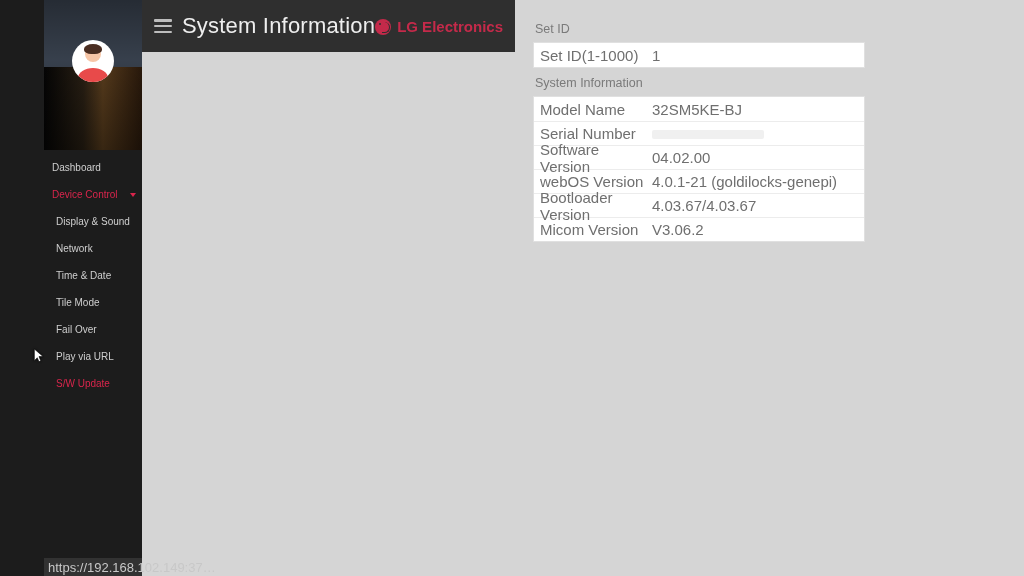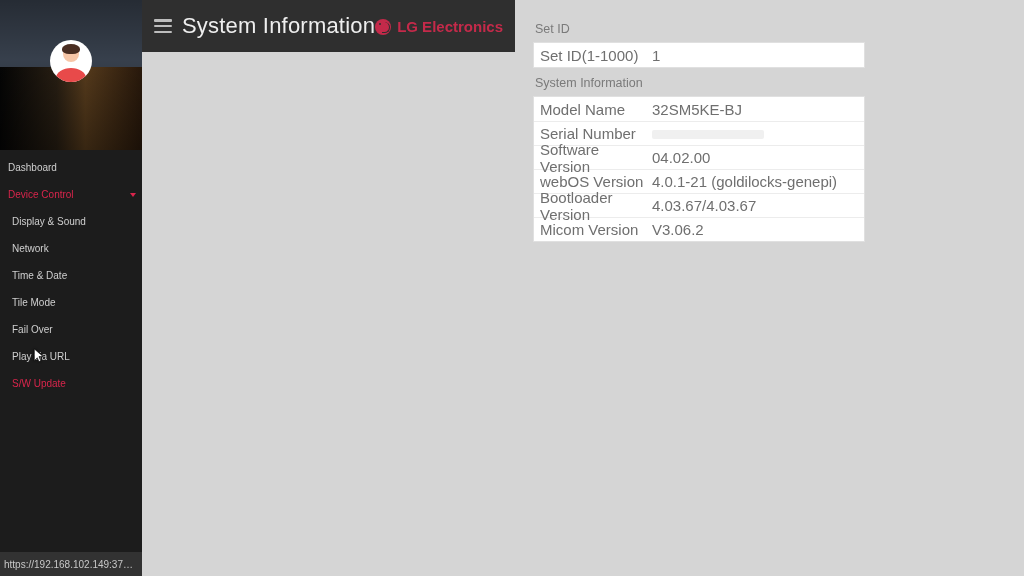--- a/index.html
+++ b/index.html
@@ -1,20 +1,20 @@
 <!DOCTYPE html>
 <html><head>
 <meta charset="utf-8">
 <style>
   * { box-sizing: border-box; margin: 0; padding: 0; }
   html, body { width: 1024px; height: 576px; font-family: Arial, Helvetica, sans-serif; overflow: hidden; background:#000; }
   .app { display:flex; width:100%; height:100%; }
 
   
-  .sidebar { width:142px; background:#1c1c1c; color:#d6d6d6; display:flex; flex-direction:column; position:relative; }
+  .sidebar { width:142px; background:#1c1c1c; color:#d6d6d6; display:flex; flex-direction:column; position:relative;padding-left:44px; }
   .profile {
     height:150px;
     background-image: linear-gradient(to bottom, rgba(0,0,0,0.35) 0%, rgba(0,0,0,0.05) 40%, rgba(0,0,0,0.4) 100%),
       linear-gradient(to bottom, #3a4350 0%, #3a4350 45%, transparent 45%),
       linear-gradient(to right, #050505 0%, #2a2014 40%, #5c3f1e 60%, #2b1a0c 100%);
     background-size: 100% 100%, 100% 100%, 100% 60%;
     background-position: center, center, 0 100%;
     background-repeat:no-repeat;
     display:flex; align-items:center; justify-content:center;
   }
@@ -40,21 +40,21 @@
     content:""; position:absolute; right:6px; top:50%; transform:translateY(-50%);
     border-left:3px solid transparent; border-right:3px solid transparent; border-top:4px solid #cfcfcf;
   }
   .nav-item.active.caret::after { border-top-color:#d9254c; }
   .cursor-pointer {
     position:absolute; left:32px; top:347px; width:14px; height:18px; z-index:10;
   }
   .cursor-pointer svg { width:100%; height:100%; filter: drop-shadow(0 0 1px rgba(0,0,0,0.8)); }
 
   .statusbar {
-    height:24px; background:#323232; color:#c8c8c8; font-size:10px; display:flex; align-items:center;
+    height:18px; background:#323232; color:#c8c8c8; font-size:13px; display:flex; align-items:center;
     padding:0 4px;
     text-align:right;
   }
 
   
   .main { flex:1; display:flex; flex-direction:row; background:#d5d5d5; }
   .header {
     height:52px; background:#2f2f2f; color:#eeeeee; display:flex; align-items:center; padding:0 12px;
     justify-content:space-between;
   }

